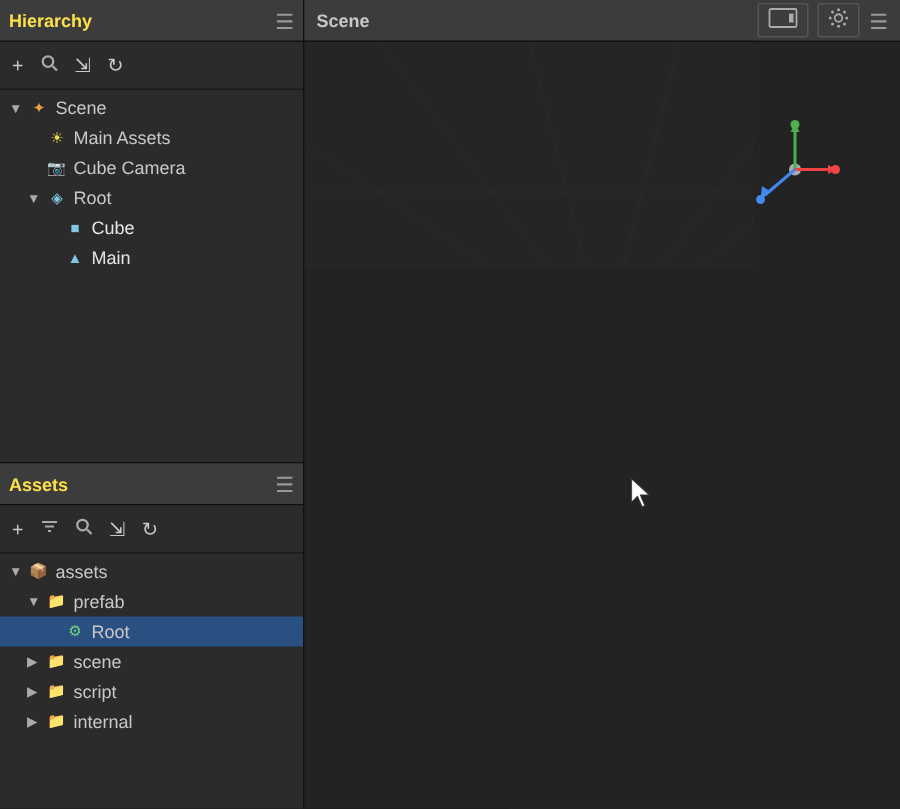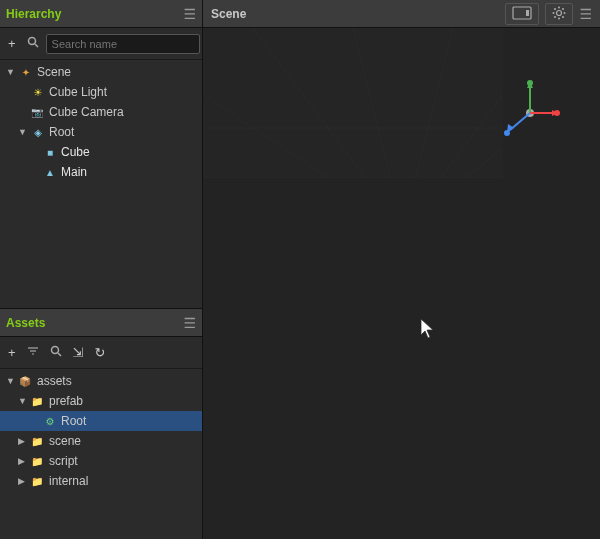--- a/index.html
+++ b/index.html
@@ -38,21 +38,21 @@
       display: flex;
       align-items: center;
       justify-content: space-between;
       background: #3c3c3c;
       padding: 4px 6px;
       height: 28px;
       border-bottom: 1px solid #111;
     }
     .panel-title {
       font-size: 12px;
-      color: #84cc16;
+      color: #fde047;
       font-weight: bold;
     }
     .panel-menu-icon {
       color: #999;
       cursor: pointer;
       font-size: 14px;
     }
     .toolbar {
       display: flex;
       align-items: center;
@@ -201,38 +201,37 @@
         <span class="panel-menu-icon">☰</span>
       </div>
       <div class="toolbar">
         <button class="toolbar-btn">+</button>
         <button class="toolbar-btn">
           <svg width="12" height="12" viewBox="0 0 12 12" fill="none">
             <circle cx="5" cy="5" r="3.5" stroke="#aaa" stroke-width="1.5"></circle>
             <line x1="8" y1="8" x2="11" y2="11" stroke="#aaa" stroke-width="1.5"></line>
           </svg>
         </button>
-        <input class="search-input" type="text" placeholder="Search name" style="">
         <button class="toolbar-btn">⇲</button>
         <button class="toolbar-btn">↻</button>
       </div>
       <div class="tree-area">
 
         <div class="tree-item">
           <span class="indent" style="width:0px"></span>
           <span class="arrow">▼</span>
           <span class="icon icon-scene">✦</span>
           <span class="tree-label">Scene</span>
         </div>
 
         <div class="tree-item">
           <span class="indent" style="width:12px"></span>
           <span class="arrow"></span>
           <span class="icon icon-light">☀</span>
-          <span class="tree-label">Cube Light</span>
+          <span class="tree-label">Main Assets</span>
         </div>
 
         <div class="tree-item">
           <span class="indent" style="width:12px"></span>
           <span class="arrow"></span>
           <span class="icon icon-camera">📷</span>
           <span class="tree-label">Cube Camera</span>
         </div>
 
         <div class="tree-item">

